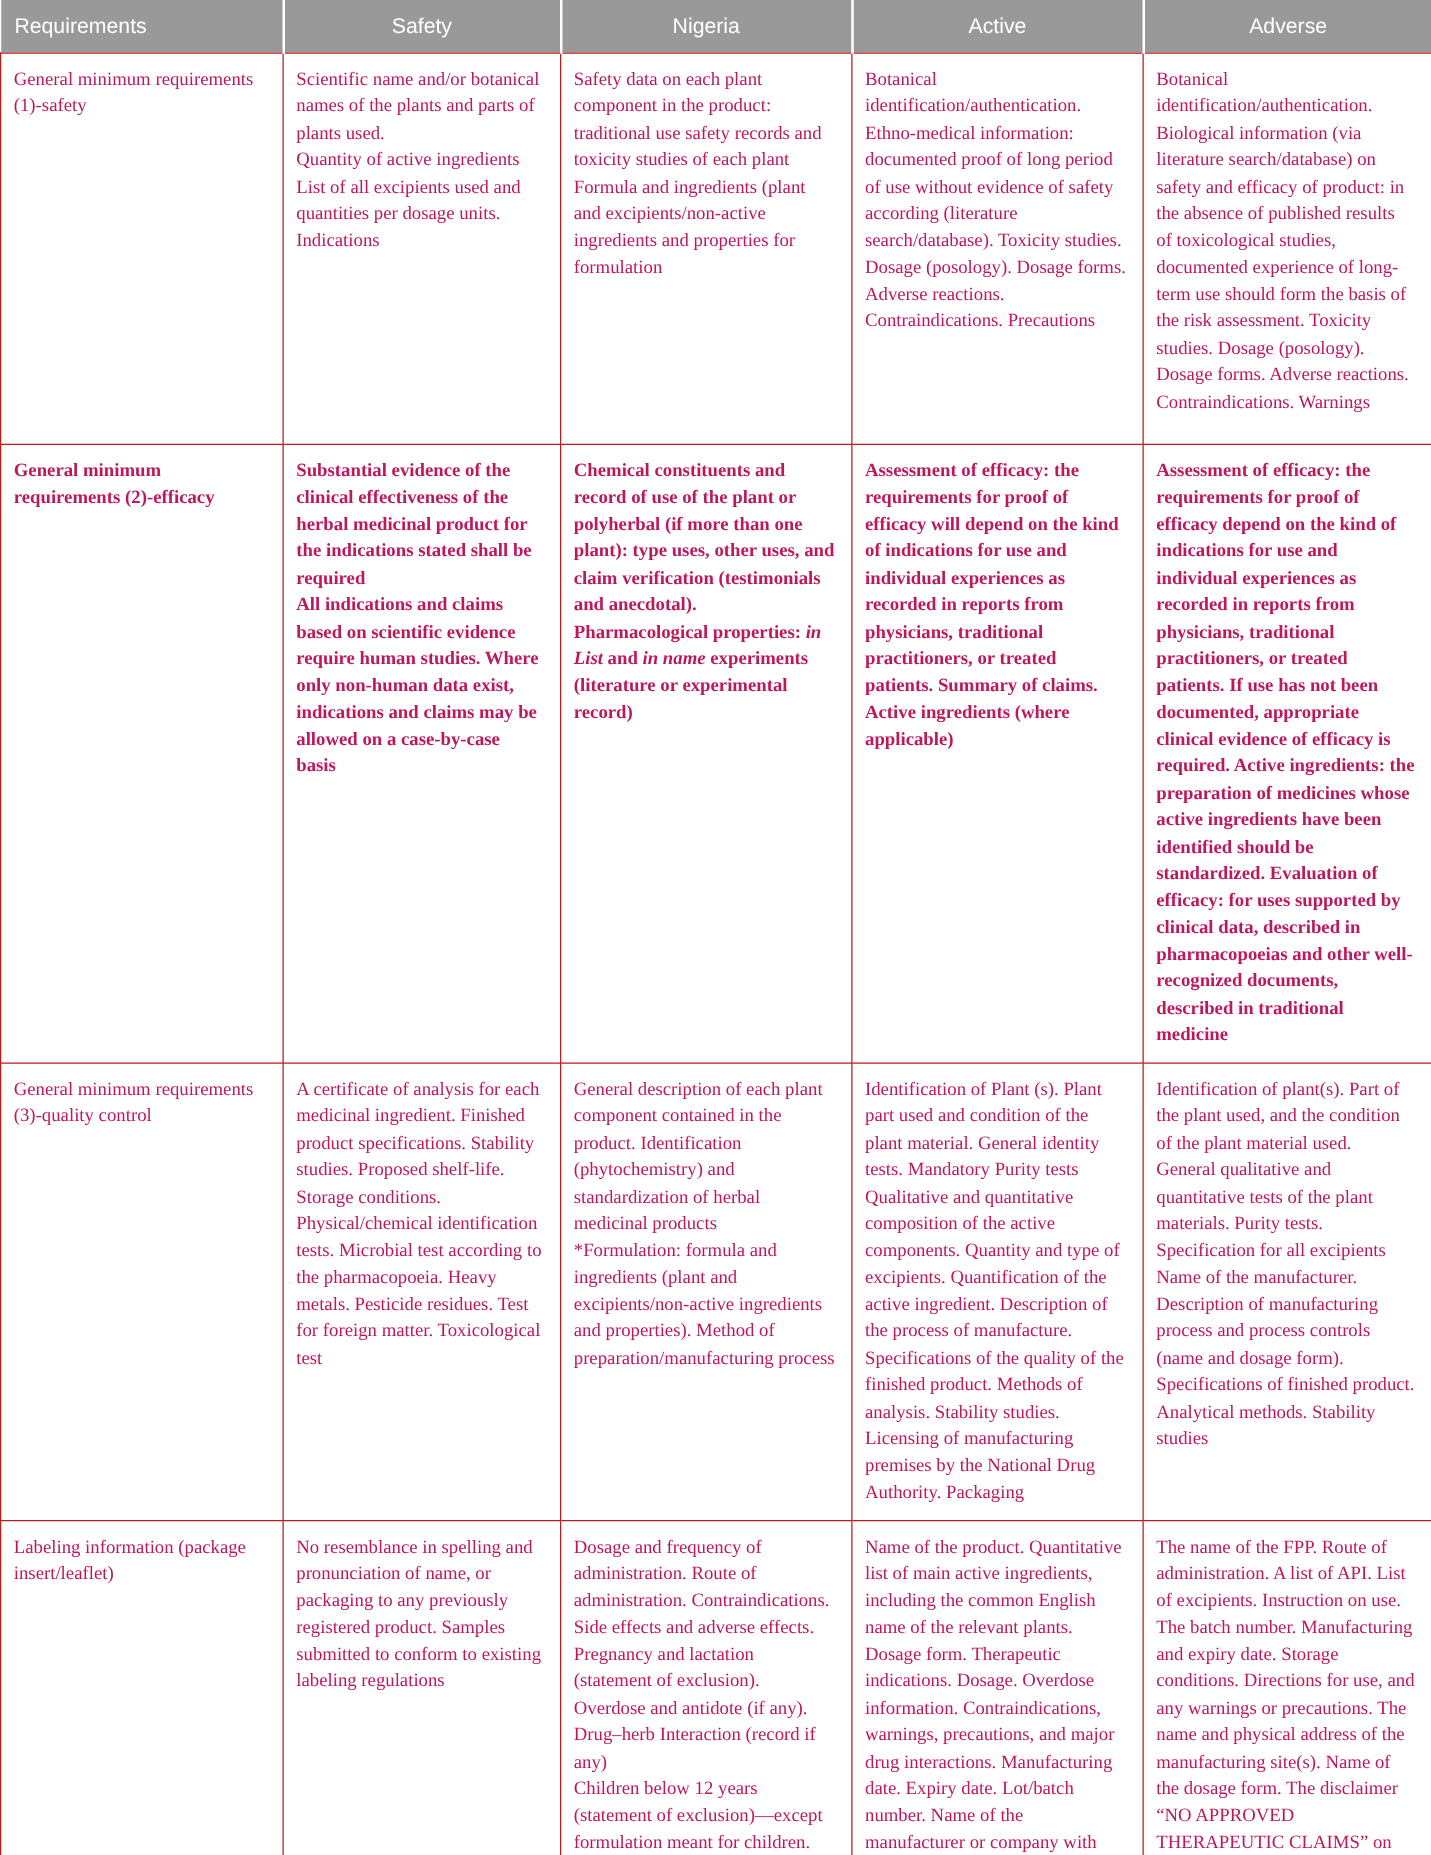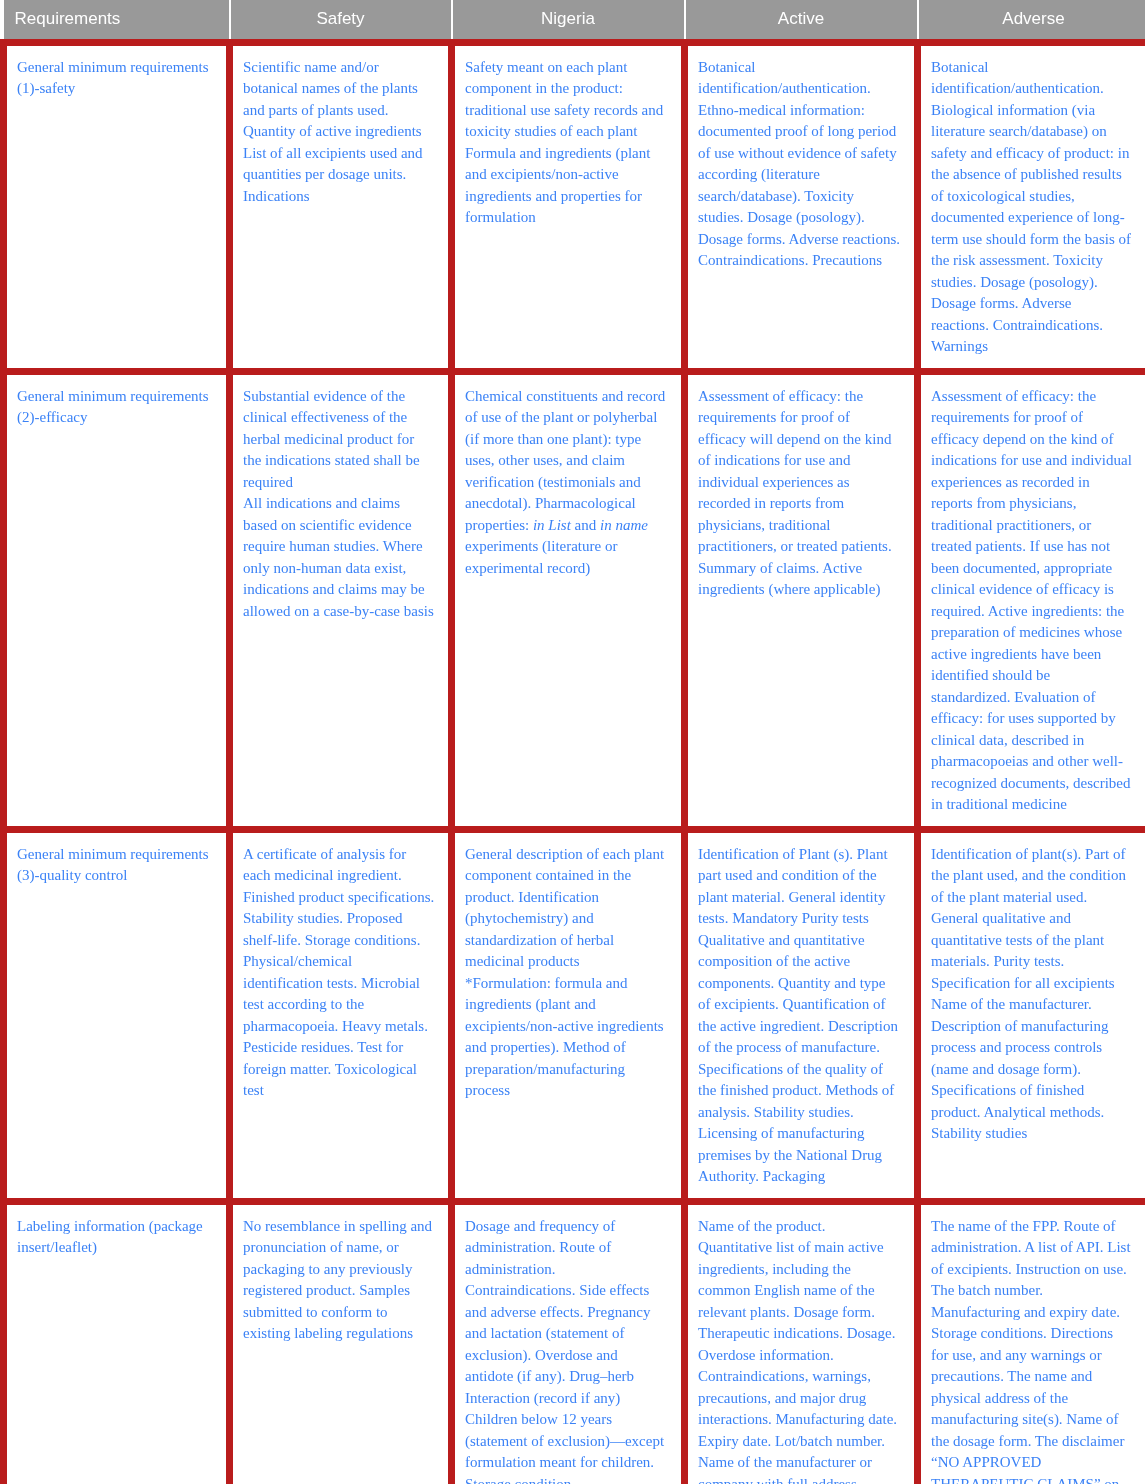--- a/index.html
+++ b/index.html
@@ -28,30 +28,30 @@
   thead th:first-child {
     text-align: left;
     padding-left: 11px;
     border-left: none;
   }
 
   tbody td {
     font-family: "Liberation Serif", serif;
     font-size: 15px;
     line-height: 21.5px;
-    color: #3b82f6;
+    color: #be185d;
     vertical-align: top;
     padding: 11px 13px 10px 10px;
-    border: 7px solid #b91c1c;
+    border: 1px solid #b91c1c;
     white-space: pre-line;
     overflow: hidden;
   }
 
   tr.r0 { height: 313px; }
-  tr.r1 { height: 453px; }
+  tr.r1 { height: 453px; font-weight: bold; }
   tr.r2 { height: 347px; margin-left: 28px; }
   tr.r3 { height: 328px; }
 
   em { font-style: italic; }
 </style>
 </head>
 <body>
 
 <table class="req-table">
   <colgroup>
@@ -70,21 +70,21 @@
       <th>Adverse</th>
     </tr>
   </thead>
   <tbody>
     <tr class="r0">
       <td>General minimum requirements (1)-safety</td>
       <td>Scientific name and/or botanical names of the plants and parts of plants used.
 Quantity of active ingredients
 List of all excipients used and quantities per dosage units.
 Indications</td>
-      <td>Safety meant on each plant component in the product: traditional use safety records and toxicity studies of each plant
+      <td>Safety data on each plant component in the product: traditional use safety records and toxicity studies of each plant
 Formula and ingredients (plant and excipients/non-active ingredients and properties for formulation</td>
       <td>Botanical identification/authentication. Ethno-medical information: documented proof of long period of use without evidence of safety according (literature search/database). Toxicity studies. Dosage (posology). Dosage forms. Adverse reactions. Contraindications. Precautions</td>
       <td>Botanical identification/authentication. Biological information (via literature search/database) on safety and efficacy of product: in the absence of published results of toxicological studies, documented experience of long-term use should form the basis of the risk assessment. Toxicity studies. Dosage (posology). Dosage forms. Adverse reactions. Contraindications. Warnings</td>
     </tr>
     <tr class="r1">
       <td>General minimum requirements (2)-efficacy</td>
       <td>Substantial evidence of the clinical effectiveness of the herbal medicinal product for the indications stated shall be required
 All indications and claims based on scientific evidence require human studies. Where only non-human data exist, indications and claims may be allowed on a case-by-case basis</td>
       <td><span>Chemical constituents and record of use of the plant or polyherbal (if more than one plant): type uses, other uses, and claim verification (testimonials and anecdotal). Pharmacological properties: </span><em>in List</em><span> and </span><em>in name</em><span> experiments (literature or experimental record)</span></td>
       <td>Assessment of efficacy: the requirements for proof of efficacy will depend on the kind of indications for use and individual experiences as recorded in reports from physicians, traditional practitioners, or treated patients. Summary of claims. Active ingredients (where applicable)</td>

